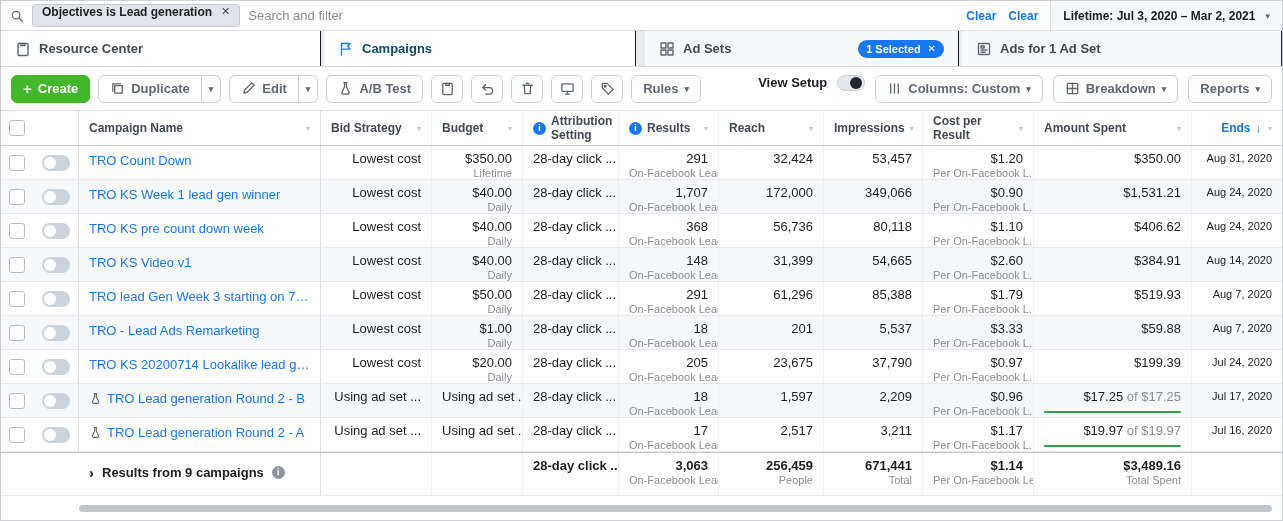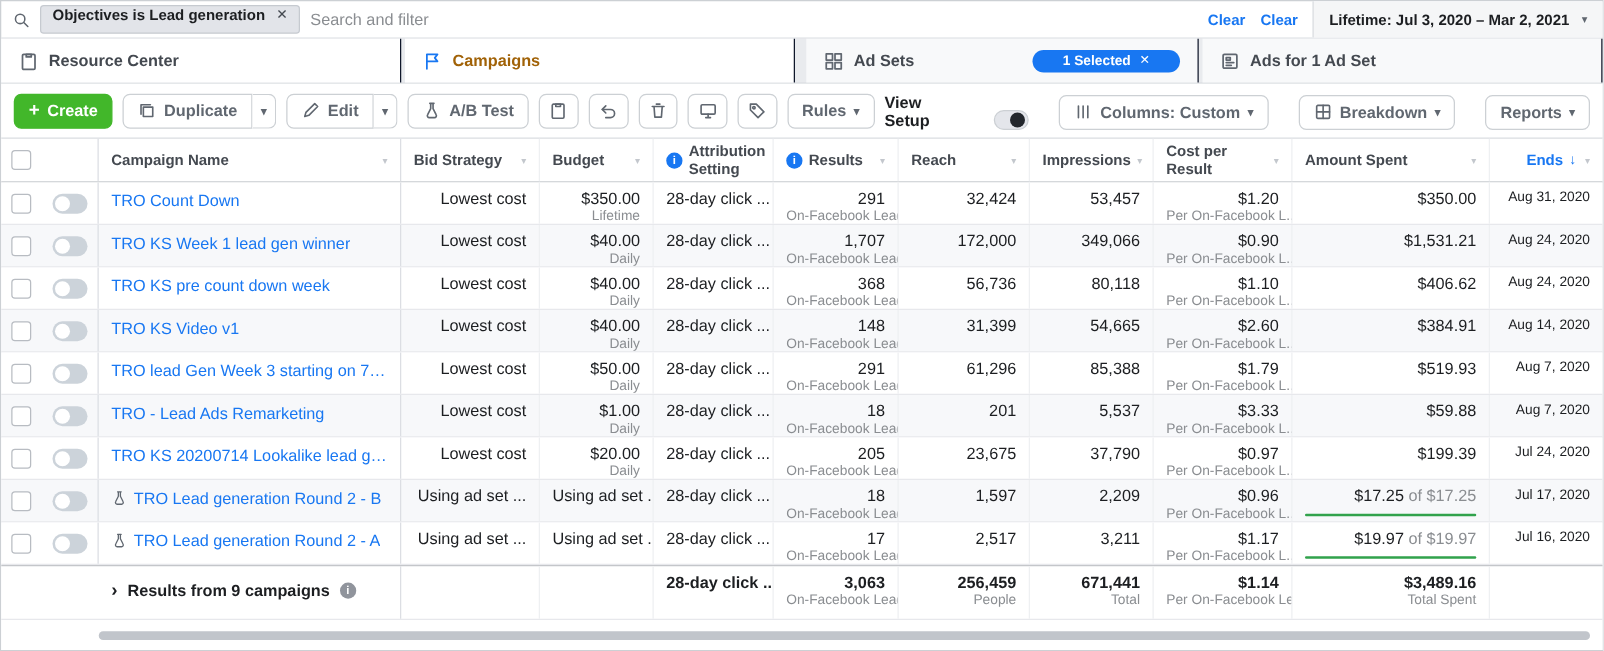--- a/index.html
+++ b/index.html
@@ -18,38 +18,38 @@
 .fb-right{display:flex;align-items:center;height:100%}
 .bluelink{color:#1877f2;font-weight:bold;font-size:12px;cursor:pointer;margin-right:12px;text-decoration:none}
 .datebox{display:flex;align-items:center;gap:10px;height:100%;border-left:1px solid #dadde1;background:#f5f6f7;padding:0 12px;font-size:12px;font-weight:bold;color:#1c1e21;cursor:pointer;white-space:nowrap}
 .caret{font-size:9px;color:#606770}
 
 
 .tabbar{height:36px;flex:0 0 auto;display:flex;background:#e9ebee;border-bottom:1px solid #d8dade}
 .tabcard{display:flex;align-items:center;gap:8px;padding:0 14px;font-size:13px;font-weight:bold;color:#444950;background:#f8f9fa;border-right:1px solid #0f172a;cursor:pointer;white-space:nowrap}
 .tabcard .svgi{color:#606770}
 .tab-resource{flex:0 0 320px;background:#fff;margin-right:3px}
-.tab-campaigns{flex:0 0 312px;background:#fff;color:#a16207;margin-right:9px}
+.tab-campaigns{flex:0 0 312px;background:#fff;color:#0c4a6e;margin-right:9px}
 .tab-campaigns .svgi{color:#1877f2}
 .tab-adsets{flex:0 0 314px;margin-right:3px}
 .tab-ads{flex:1}
-.badge{margin-left:auto;display:inline-flex;align-items:center;gap:7px;background:#1877f2;color:#fff;font-size:11px;font-weight:bold;border-radius:11px;padding:3px 24px;cursor:pointer}
+.badge{margin-left:auto;display:inline-flex;align-items:center;gap:7px;background:#1877f2;color:#fff;font-size:11px;font-weight:bold;border-radius:11px;padding:3px 8px;cursor:pointer}
 .badge .x{font-size:10px}
 
 
 .toolbar{height:43px;flex:0 0 auto;display:flex;align-items:center;gap:8px;padding:0 10px;background:#fff}
 .btn{display:inline-flex;align-items:center;gap:6px;height:28px;padding:0 11px;border:1px solid #ccd0d4;border-radius:6px;background:#fff;font-size:13px;font-weight:bold;color:#606770;cursor:pointer;white-space:nowrap}
 .btn .svgi{width:15px;height:15px}
 .btn.icononly{width:32px;justify-content:center;padding:0}
 .btn.green{background:#42b72a;border-color:#42b72a;color:#fff}
 .plus{font-size:15px;font-weight:bold;line-height:1}
 .split{display:inline-flex}
 .split .btn:first-child{border-top-right-radius:0;border-bottom-right-radius:0}
 .split .btn.caretbtn{border-top-left-radius:0;border-bottom-left-radius:0;border-left:none;padding:0 7px}
-.tb-right{margin-left:auto;display:flex;align-items:flex-end;gap:24px}
+.tb-right{margin-left:auto;display:flex;align-items:flex-start;gap:10px}
 .viewsetup{font-size:13px;font-weight:bold;color:#1c1e21}
 .toggle{width:28px;height:16px;border-radius:9px;background:#ccd3da;display:inline-flex;align-items:center;padding:2px;cursor:pointer;flex:0 0 auto}
 .toggle .knob{width:12px;height:12px;border-radius:50%;background:#fff}
 .toggle.on{justify-content:flex-end;background:#e4e6eb;border:1px solid #ccd0d4}
 .toggle.on .knob{background:#23272c}
 
 
 .table{flex:0 0 auto;display:flex;flex-direction:column;--cols:32px 46px 242px 111px 91px 96px 100px 105px 99px 111px 158px 90px}
 .trow{display:grid;grid-template-columns:var(--cols);border-bottom:1px solid #e7e8ec;background:#fff}
 .cell{padding:5px 10px 4px;border-right:1px solid #eef0f2;overflow:hidden}

